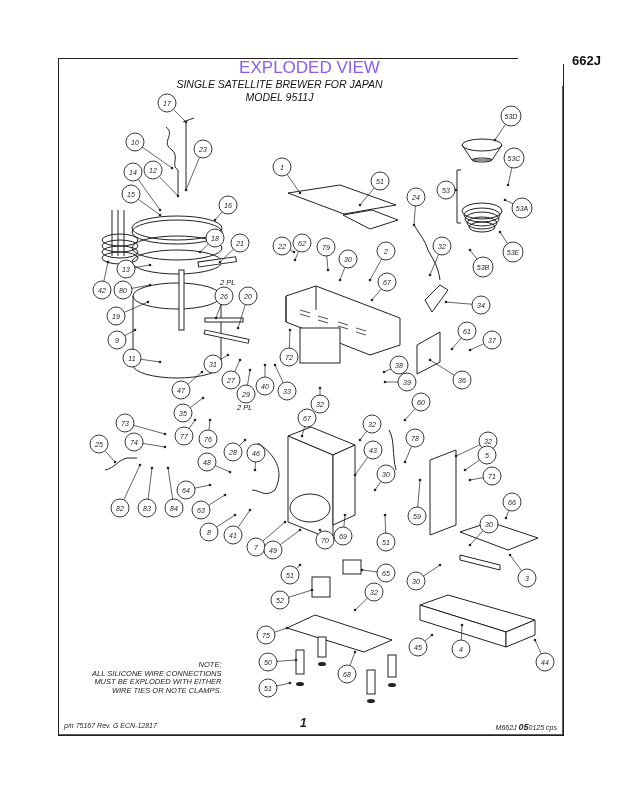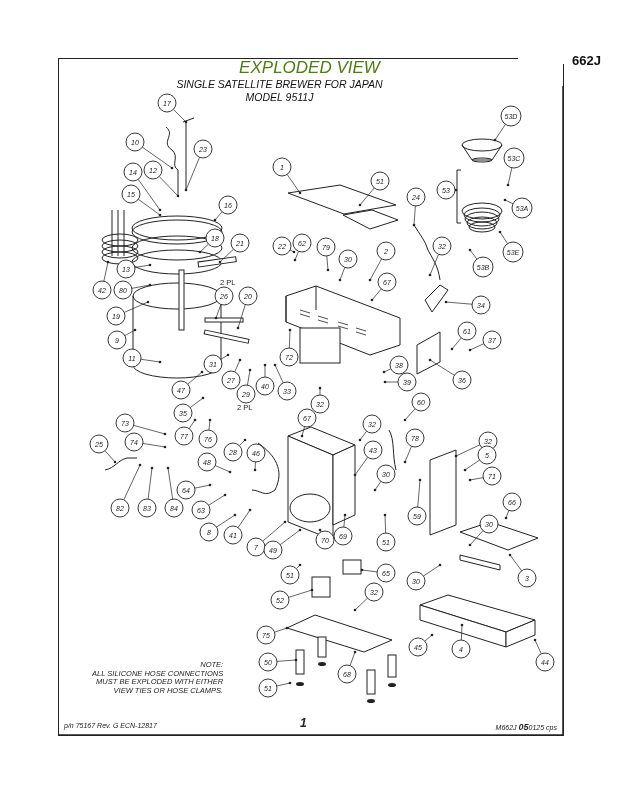--- a/index.html
+++ b/index.html
@@ -1,32 +1,32 @@
 <!DOCTYPE html>
 <html><head>
 <meta charset="utf-8">
 <style>
   html, body { margin: 0; padding: 0; background: #ffffff; }
   body { width: 619px; height: 800px; position: relative; overflow: hidden; font-family: "Liberation Sans", sans-serif; }
   #frame { position: absolute; left: 58px; top: 58px; width: 504px; height: 676px; border: 1px solid #222; }
   #frame-topcut { position: absolute; left: 518px; top: 52px; width: 48px; height: 12px; background: #fff; }
   .sheet-num { position: absolute; left: 524px; top: 53px; font-weight: bold; font-size: 13px; color: #111; margin-left: 48px; }
-  .title { position: absolute; left: 0; width: 619px; text-align: center; top: 58px; font-size: 17px; font-style: italic; color: #4d7c0f; }
+  .title { position: absolute; left: 0; width: 619px; text-align: center; top: 58px; font-size: 17px; color: #8b5cf6; }
   .subtitle { position: absolute; left: 0; width: 619px; text-align: center; font-size: 10.5px; font-style: italic; color: #111; }
   .sub1 { top: 78px; left: -30px; }
   .sub2 { top: 91px; left: -30px; }
   svg#diagram { position: absolute; left: 0; top: 0; }
   .callout circle { fill: #fff; stroke: #222; stroke-width: 0.9; }
   .callout text { font-size: 7px; font-style: italic; text-anchor: middle; dominant-baseline: central; fill: #222; font-family: "Liberation Sans", sans-serif; }
   .part { fill: none; stroke: #222; stroke-width: 1; }
   .partf { fill: #fff; stroke: #222; stroke-width: 1; }
   .dot { fill: #222; }
   .lead { stroke: #222; stroke-width: 0.7; fill: none; }
   .note { position: absolute; left: 92px; top: 661px; font-size: 7.5px; font-style: italic; line-height: 8.5px; color: #222; text-align: right; }
-  .pl { position: absolute; font-size: 7.5px; color: #222; }
+  .pl { position: absolute; font-size: 7.5px; font-style: italic; color: #222; }
   .footer { position: absolute; top: 722px; font-size: 7px; font-style: italic; color: #222; }
   .foot-left { left: 64px; }
   .foot-center { left: 300px; top: 716px; font-size: 12px; font-weight: bold; }
   .foot-right { right: 62px; }
   .foot-right b { font-size: 9px; font-weight: bold; }
 </style>
 </head>
 <body>
 
 <div id="frame"></div>
@@ -712,23 +712,23 @@
         <text x="545" y="662">44</text>
       </g>
     </g>
 </svg>
 
 <div class="pl" style="left:220px; top:278px;">2 PL</div>
 <div class="pl" style="left:237px; top:403px;">2 PL</div>
 
 <div class="note">
   <div>NOTE:</div>
-  <div>ALL SILICONE HOSE CONNECTIONS</div>
+  <div>ALL SILICONE WIRE CONNECTIONS</div>
   <div>MUST BE EXPLODED WITH EITHER</div>
-  <div>VIEW TIES OR HOSE CLAMPS.</div>
+  <div>WIRE TIES OR NOTE CLAMPS.</div>
 </div>
 
 <div class="footer foot-left">p/n 75167 Rev. G   ECN-12817</div>
 <div class="footer foot-center">1</div>
 <div class="footer foot-right">
   <span>M662J</span>
   <b>05</b><span>0125  cps</span>
 </div>
 
 </body></html>

